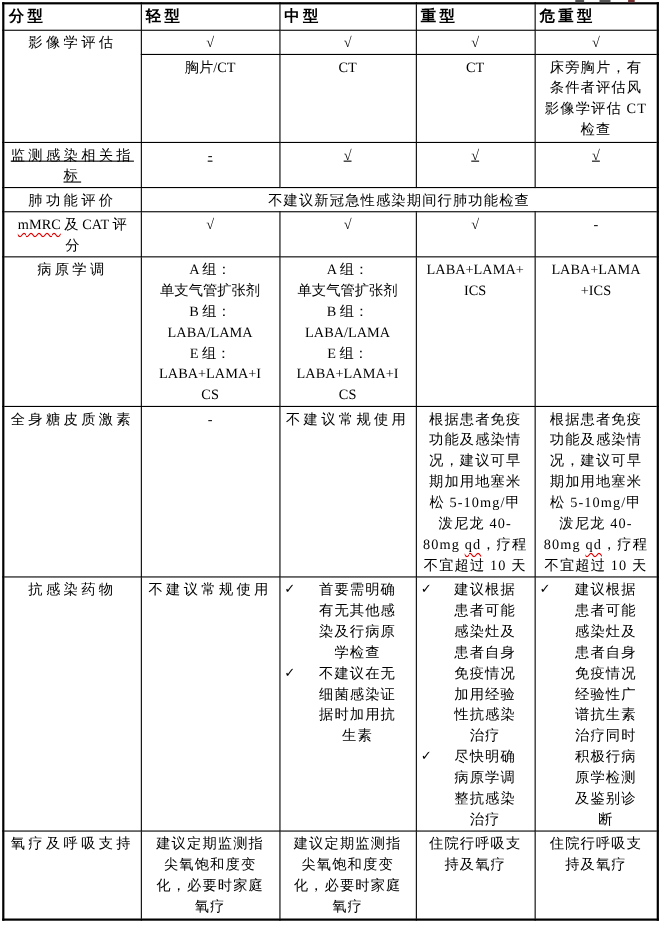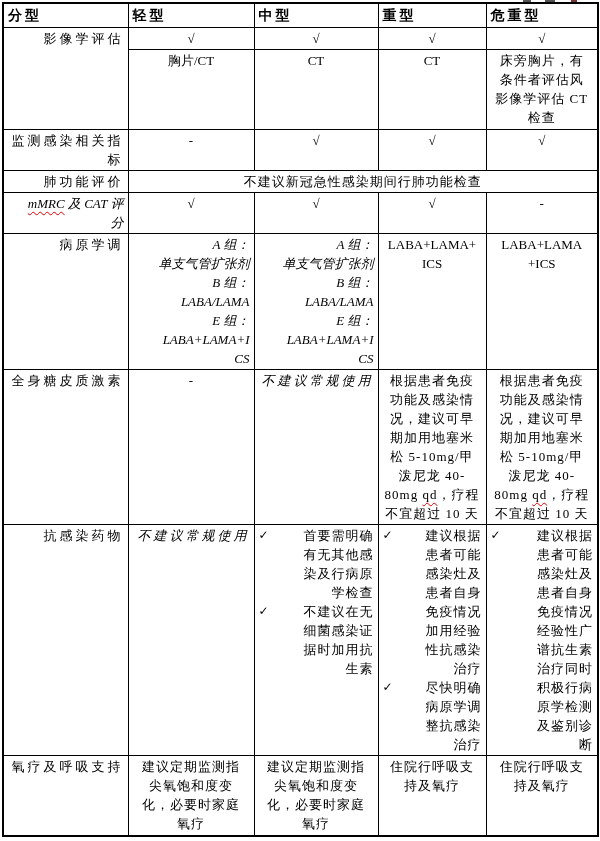--- a/index.html
+++ b/index.html
@@ -3,35 +3,35 @@
 <meta charset="utf-8">
 <style>
   html,body{margin:0;padding:0;background:#ffffff;}
   body{width:600px;height:841px;font-family:"Liberation Serif","DejaVu Serif",serif;color:#000;}
   .page{position:relative;padding:2px;width:596px;}
   .artifact{position:absolute;background:#555;height:2px;top:0;}
   table{border-collapse:collapse;table-layout:fixed;width:595px;border:2px solid #000;}
   th,td{border:1px solid #000;vertical-align:top;padding:1px 4px;font-size:13px;line-height:19px;word-break:break-all;overflow:hidden;margin-top:28px;}
   th{font-size:14px;font-weight:bold;text-align:left;padding:2px 4px;}
   .c{text-align:center;}
-  .l{text-align:right;font-style:italic;}
+  .l{text-align:center;}
   .pre{white-space:pre-line;}
   .ls{letter-spacing:3px;}
-  .lab{text-align:right;}
+  .lab{text-align:center;}
   .wavy{text-decoration-line:underline;text-decoration-style:wavy;text-decoration-color:#e00000;text-decoration-thickness:1px;text-underline-offset:3px;}
   .chk-item{display:flex;align-items:flex-start;text-align:left;}
   .chk{flex:0 0 18px;width:18px;font-family:"DejaVu Sans","Liberation Sans",sans-serif;font-size:12px;line-height:19px;}
-  .chk-text{flex:1;text-align:right;white-space:pre-line;letter-spacing:1px;}
+  .chk-text{flex:1;text-align:center;white-space:pre-line;letter-spacing:1px;}
   .spread{letter-spacing:3px;}
   tr.h-head{height:21px;}
   tr.h-tick{height:21px;}
   tr.h-method{height:80px;}
-  tr.h-monitor{height:40px;}
+  tr.h-monitor{height:40px;text-decoration:underline;}
   tr.h-lung{height:21px;}
-  tr.h-mmrc{height:40px;font-style:italic;}
+  tr.h-mmrc{height:40px;}
   tr.h-inhale{height:136px;}
   tr.h-steroid{height:154px;}
   tr.h-anti{height:230px;}
   tr.h-oxy{height:80px;}
   .cjk{letter-spacing:1px;}
 </style>
 </head>
 <body>
 
 <div class="page">

